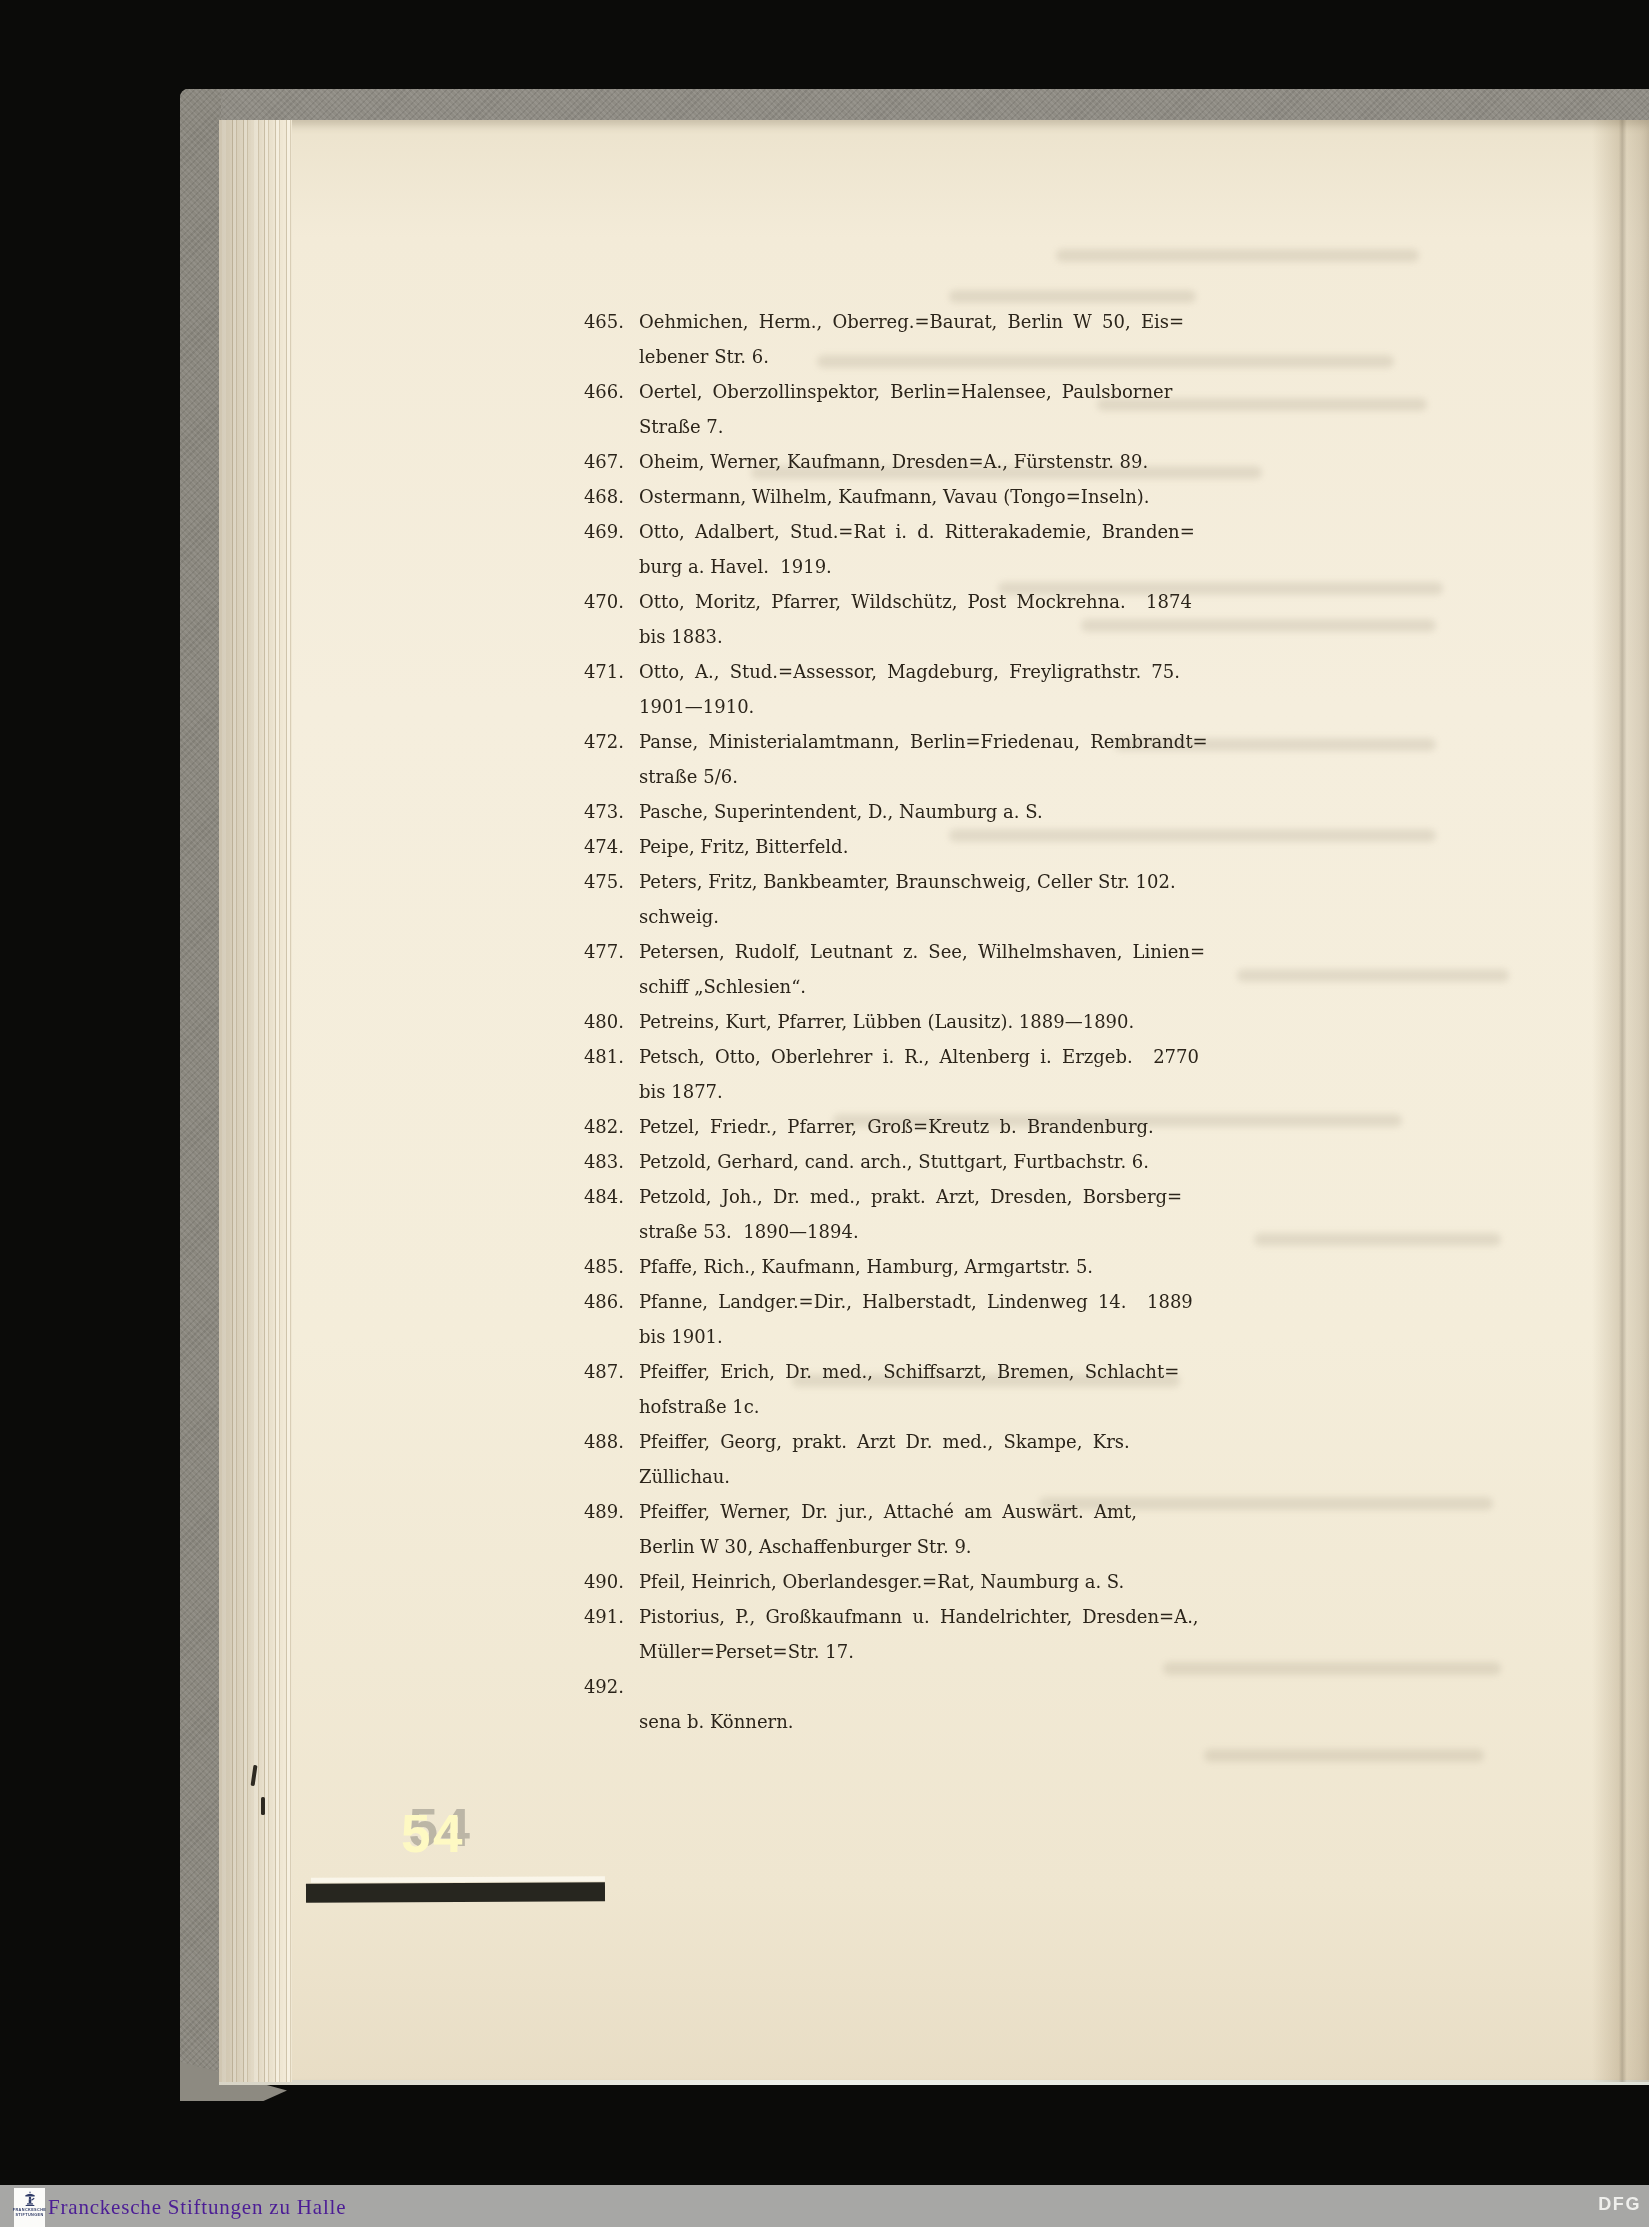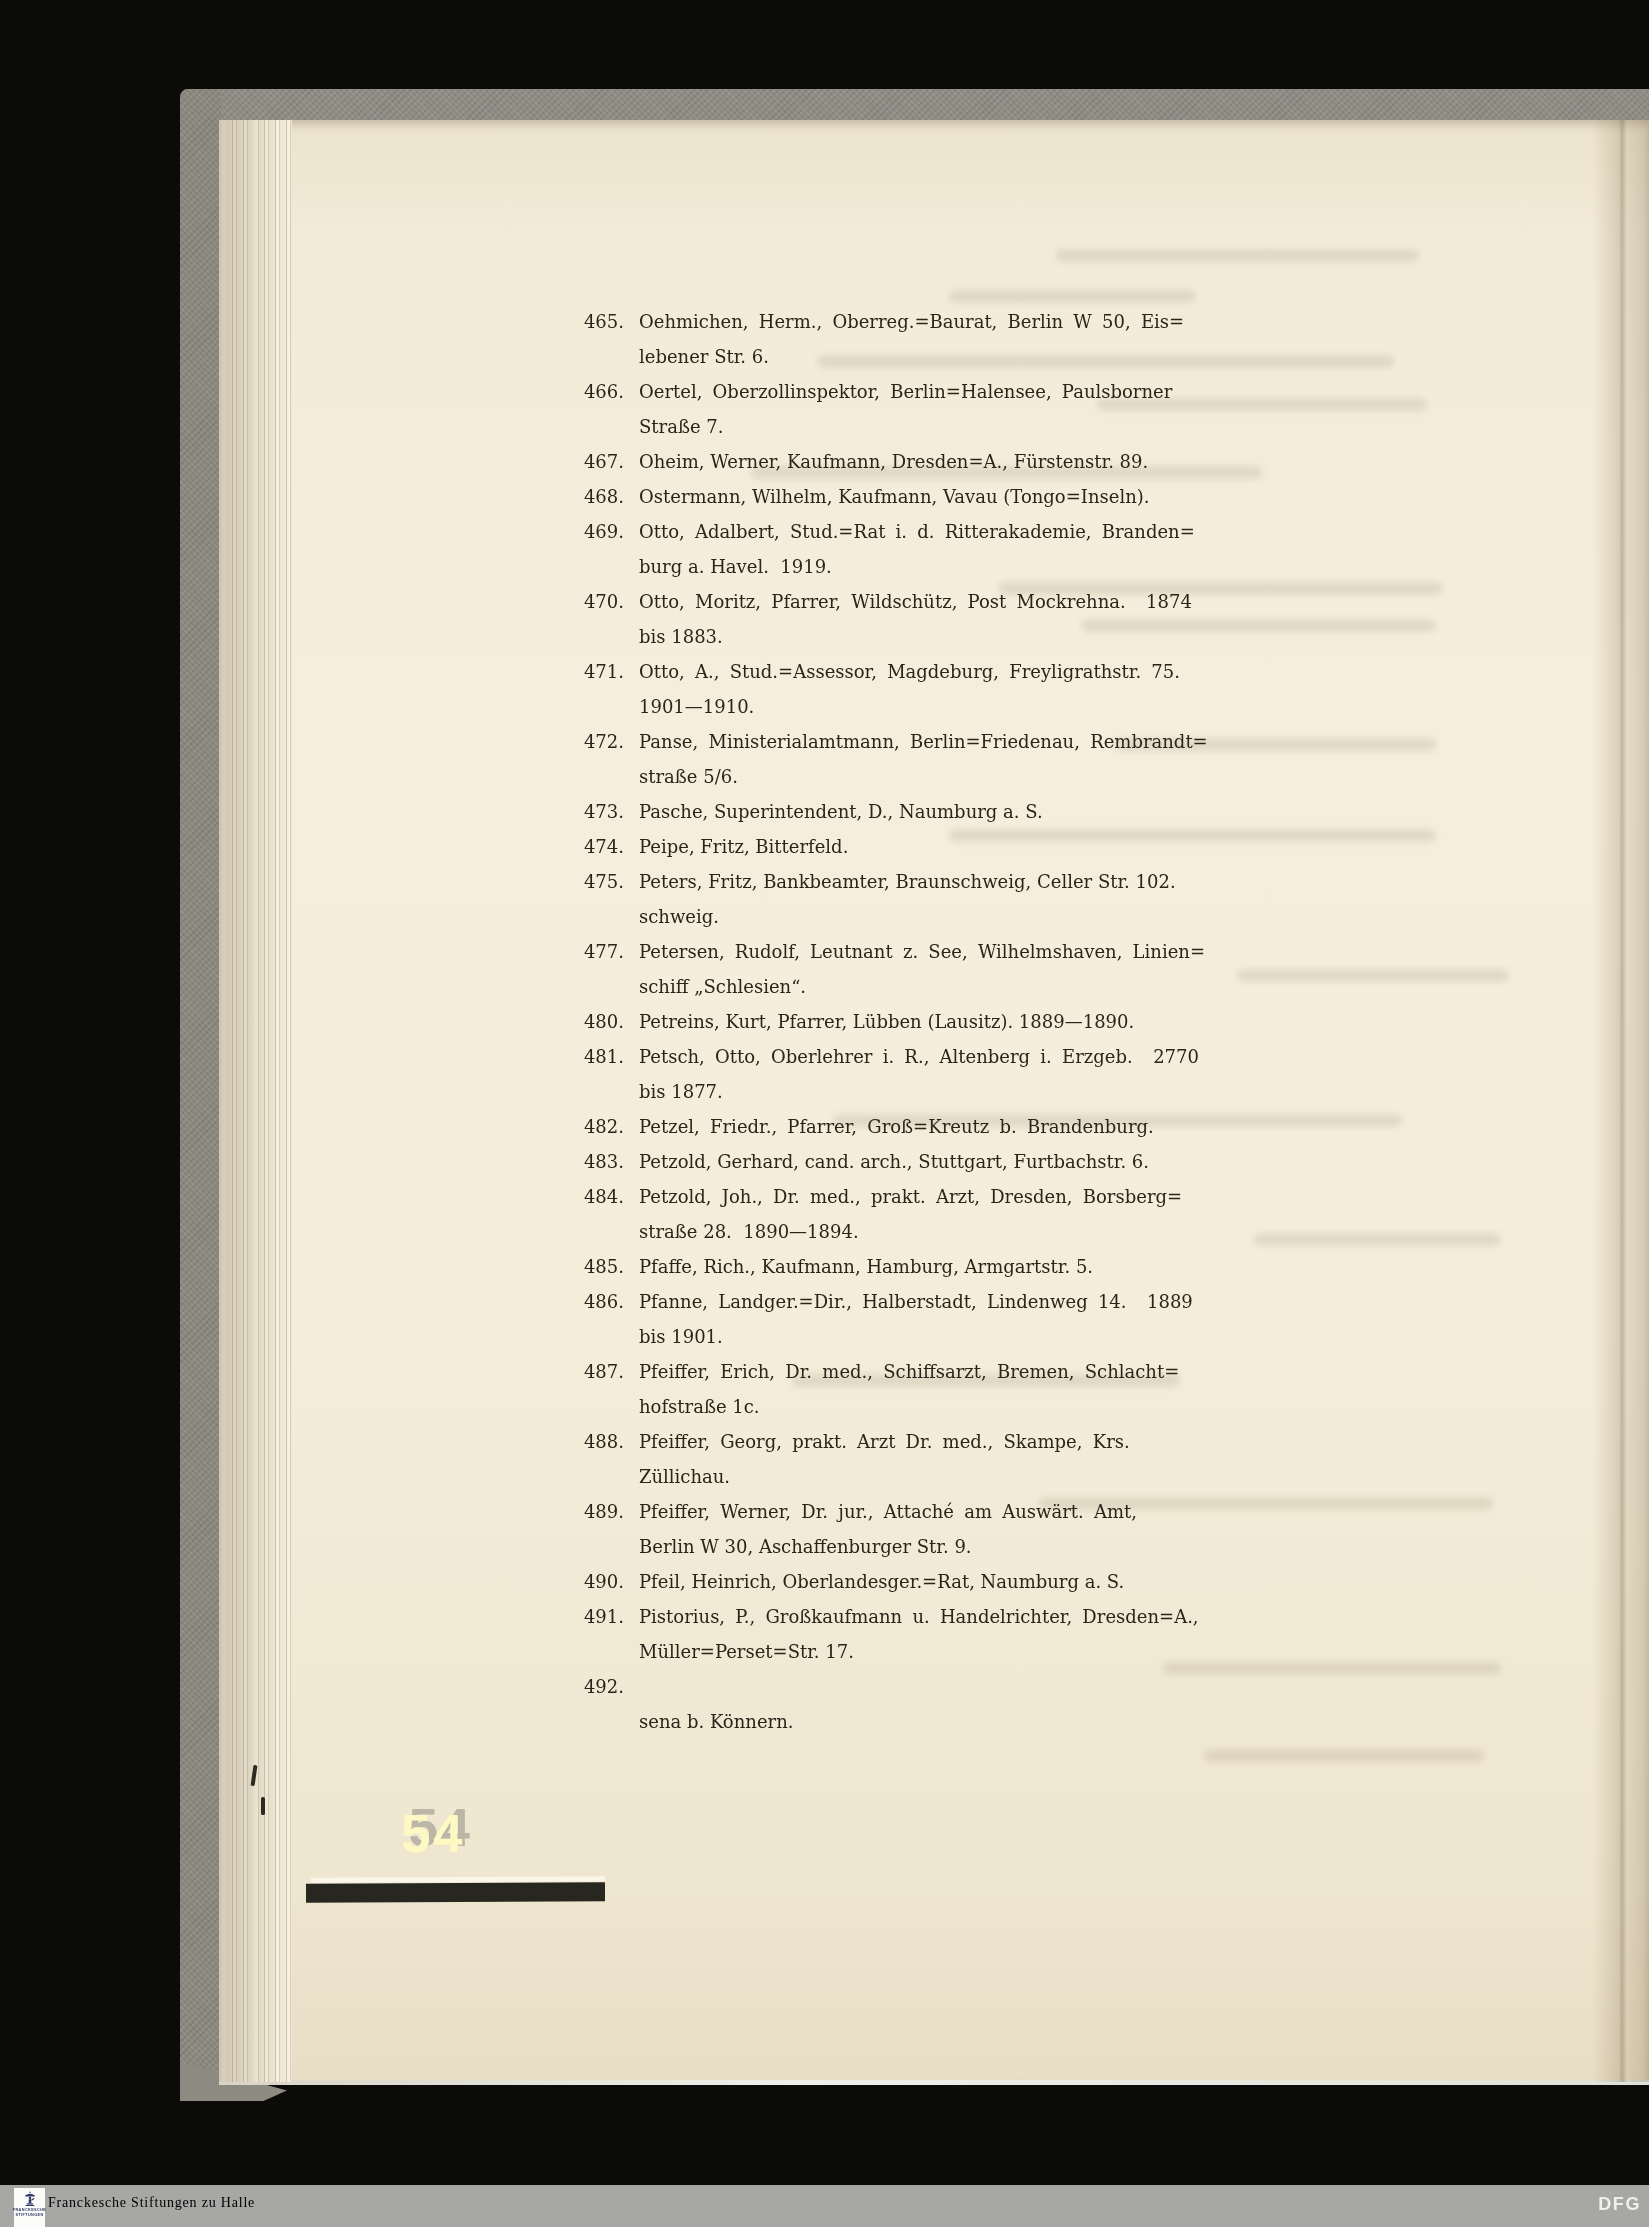--- a/index.html
+++ b/index.html
@@ -61,21 +61,21 @@
   .tick{position:absolute;width:4.1px;background:#2e2a22;border-radius:1.6px;}
 
   
   .footer{position:absolute;left:0;top:2185px;width:1650px;height:43px;background:#a7a7a5;}
   .logo-box{position:absolute;left:14px;top:3.3px;width:31px;height:40px;background:#fbfbf9;
     display:flex;flex-direction:column;align-items:center;justify-content:flex-start;padding-top:2.5px;box-sizing:border-box;}
   .logo-box svg{width:14px;height:15.7px;display:block;}
   .logo-text{font-family:"Liberation Sans",sans-serif;font-size:3.8px;letter-spacing:0.4px;
     color:#2e3a66;text-align:center;line-height:4.6px;margin-top:1.6px;font-weight:bold;}
   .inst-title{position:absolute;left:48px;top:10px;font-family:"Liberation Serif",serif;
-    font-size:14px;letter-spacing:0.8px;color:#000000;}
+    font-size:21px;letter-spacing:0.8px;color:#4c1d95;}
   .dfg{position:absolute;right:9px;top:9px;font-family:"Liberation Sans",sans-serif;
     font-weight:bold;font-size:18px;letter-spacing:1.6px;color:#efefec;}
 </style>
 </head>
 <body>
 
 <div class="stage">
 
   <div class="cover-top"></div>
   <div class="cover-left"></div>
@@ -157,21 +157,21 @@
         <div class="line"><span class="txt">bis 1877.</span></div>
       </div>
       <div class="entry">
         <div class="line stretch"><span class="num">482.</span><span class="txt">Petzel, Friedr., Pfarrer, Groß=Kreutz b. Brandenburg.</span></div>
       </div>
       <div class="entry">
         <div class="line"><span class="num">483.</span><span class="txt">Petzold, Gerhard, cand. arch., Stuttgart, Furtbachstr. 6.</span></div>
       </div>
       <div class="entry">
         <div class="line stretch"><span class="num">484.</span><span class="txt">Petzold, Joh., Dr. med., prakt. Arzt, Dresden, Borsberg=</span></div>
-        <div class="line"><span class="txt">straße 28.  1890—1894.</span></div>
+        <div class="line"><span class="txt">straße 53.  1890—1894.</span></div>
       </div>
       <div class="entry">
         <div class="line"><span class="num">485.</span><span class="txt">Pfaffe, Rich., Kaufmann, Hamburg, Armgartstr. 5.</span></div>
       </div>
       <div class="entry">
         <div class="line stretch"><span class="num">486.</span><span class="txt">Pfanne, Landger.=Dir., Halberstadt, Lindenweg 14.  1889</span></div>
         <div class="line"><span class="txt">bis 1901.</span></div>
       </div>
       <div class="entry">
         <div class="line stretch"><span class="num">487.</span><span class="txt">Pfeiffer, Erich, Dr. med., Schiffsarzt, Bremen, Schlacht=</span></div>

